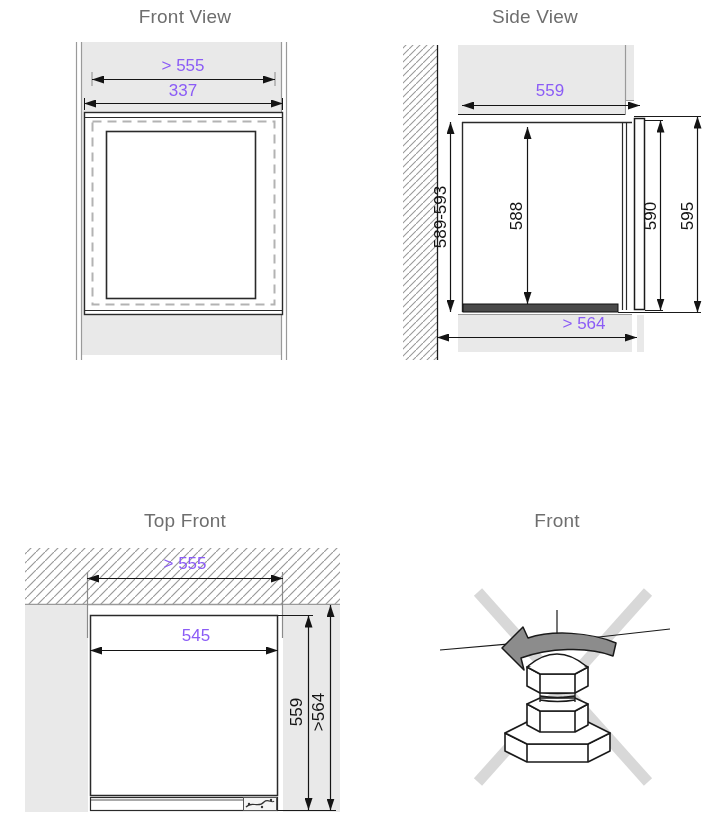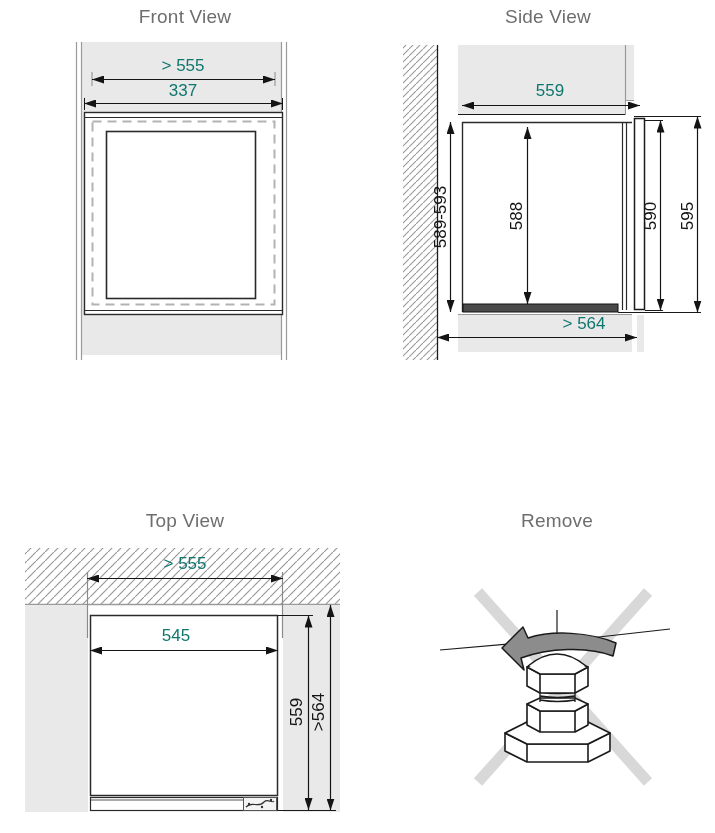--- a/index.html
+++ b/index.html
@@ -2,21 +2,21 @@
 <html><head>
 <meta charset="utf-8">
 <style>
   html,body{margin:0;padding:0;background:#ffffff;}
   #canvas{position:relative;width:715px;height:833px;background:#ffffff;overflow:hidden;
           font-family:"Liberation Sans",sans-serif;}
   .panel{position:absolute;}
   .panel svg{position:absolute;left:0;top:0;}
   .title{position:absolute;transform:translate(-50%,-50%);font-size:19px;color:#6e6e6e;
          white-space:nowrap;letter-spacing:.2px;}
-  .hdim{position:absolute;transform:translate(-50%,-50%);font-size:17px;color:#0f766e;
+  .hdim{position:absolute;transform:translate(-50%,-50%);font-size:17px;color:#8b5cf6;
         white-space:nowrap;}
   .vdim{position:absolute;transform:translate(-50%,-50%) rotate(-90deg);font-size:17px;
         color:#141414;white-space:nowrap;}
 </style>
 </head>
 <body>
 
 <div id="canvas">
 
   <section class="panel" style="left:0;top:0;width:360px;height:400px;">
@@ -109,21 +109,21 @@
 
       <g stroke="#141414" stroke-width="1.2">
         <line x1="102" y1="105.5" x2="280" y2="105.5" marker-start="url(#m-s)" marker-end="url(#m-s)"></line>
         <line x1="90.5" y1="122" x2="90.5" y2="312" marker-start="url(#m-s)" marker-end="url(#m-s)"></line>
         <line x1="167.5" y1="127" x2="167.5" y2="304" marker-start="url(#m-s)" marker-end="url(#m-s)"></line>
         <line x1="300.5" y1="120.5" x2="300.5" y2="310.5" marker-start="url(#m-s)" marker-end="url(#m-s)"></line>
         <line x1="337.5" y1="116.5" x2="337.5" y2="312.5" marker-start="url(#m-s)" marker-end="url(#m-s)"></line>
         <line x1="77" y1="337.5" x2="277" y2="337.5" marker-start="url(#m-s)" marker-end="url(#m-s)"></line>
       </g>
     </svg>
-    <span class="title" style="left:188px;top:17px;">Side View</span>
+    <span class="title" style="left:175px;top:17px;">Side View</span>
     <span class="hdim" style="left:190px;top:91px;">559</span>
     <span class="vdim" style="left:81px;top:217px;">589-593</span>
     <span class="vdim" style="left:157px;top:216px;">588</span>
     <span class="vdim" style="left:291px;top:216px;">590</span>
     <span class="vdim" style="left:328px;top:216px;">595</span>
     <span class="hdim" style="left:177px;top:324px;margin-left:47px;">&gt; 564</span>
   </section>
 
   <section class="panel" style="left:0;top:480px;width:360px;height:353px;">
     <svg width="360" height="353" viewBox="0 0 360 353">
@@ -168,23 +168,23 @@
         <line x1="278" y1="330.5" x2="336" y2="330.5"></line>
       </g>
 
       <g stroke="#141414" stroke-width="1.2">
         <line x1="87" y1="98.5" x2="283" y2="98.5" marker-start="url(#m-t)" marker-end="url(#m-t)"></line>
         <line x1="90" y1="170.5" x2="278" y2="170.5" marker-start="url(#m-t)" marker-end="url(#m-t)"></line>
         <line x1="308.5" y1="135.5" x2="308.5" y2="330" marker-start="url(#m-t)" marker-end="url(#m-t)"></line>
         <line x1="330.5" y1="125" x2="330.5" y2="330.5" marker-start="url(#m-t)" marker-end="url(#m-t)"></line>
       </g>
     </svg>
-    <span class="title" style="left:185px;top:41px;">Top View</span>
+    <span class="title" style="left:185px;top:41px;">Top Front</span>
     <span class="hdim" style="left:185px;top:84px;">&gt; 555</span>
-    <span class="hdim" style="left:176px;top:156px;">545</span>
+    <span class="hdim" style="left:196px;top:156px;">545</span>
     <span class="vdim" style="left:297px;top:232px;">559</span>
     <span class="vdim" style="left:319px;top:232px;">&gt;564</span>
   </section>
 
   <section class="panel" style="left:420px;top:480px;width:295px;height:353px;">
     <svg width="295" height="353" viewBox="0 0 295 353">
 
       <g stroke="#d8d8d8" stroke-width="11">
         <line x1="58" y1="112" x2="228" y2="302"></line>
         <line x1="228" y1="112" x2="58" y2="302"></line>
@@ -222,16 +222,16 @@
         <g stroke-width="1.2">
           <line x1="20" y1="170" x2="100" y2="163"></line>
           <line x1="170" y1="158" x2="250" y2="149"></line>
           <line x1="137" y1="130" x2="137" y2="156"></line>
         </g>
 
         <path d="M108,158 L103,147 L82,168 L104,190 L101,178
                  C128,168 168,166 193,176 L196,163 C170,152 132,150 108,158 Z" fill="#8c8c8c" stroke-width="1.5"></path>
       </g>
     </svg>
-    <span class="title" style="left:137px;top:41px;">Remove</span>
+    <span class="title" style="left:137px;top:41px;">Front</span>
   </section>
 
 </div>
 
 </body></html>

